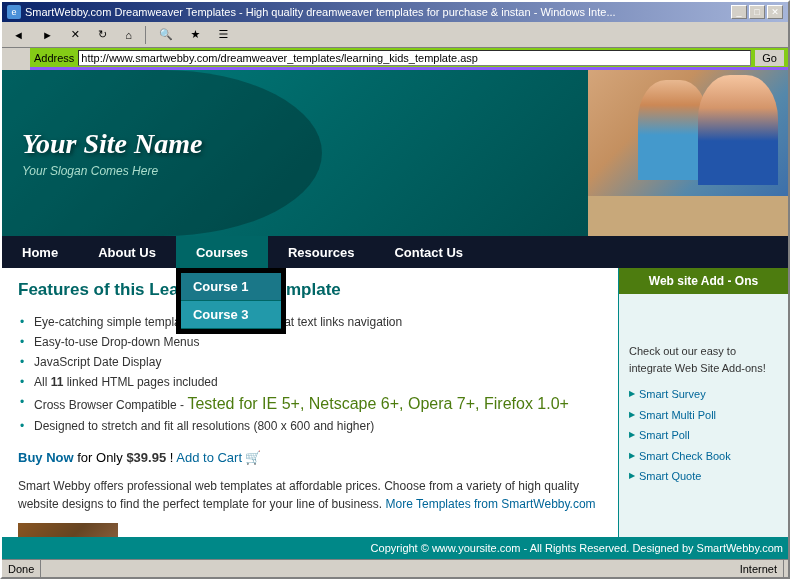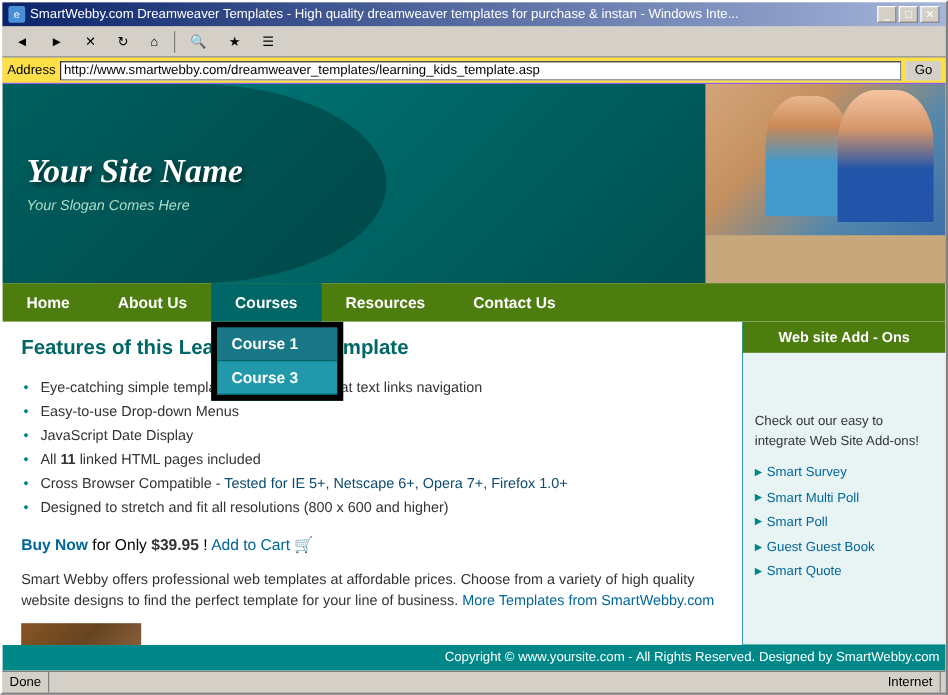--- a/index.html
+++ b/index.html
@@ -44,28 +44,29 @@
       height: 26px;
     }
     .toolbar-btn {
       background: #d4d0c8;
       border: 1px solid transparent;
       padding: 1px 6px;
       font-size: 11px;
       cursor: pointer;
     }
     .address-bar {
-      background: #fde047;
-      border-bottom: 1px solid #8b5cf6;
+      background: #84cc16;
+      border-bottom: 3px solid #8b5cf6;
       padding: 2px 4px;
       display: flex;
       align-items: center;
       gap: 4px;
       height: 22px;
       font-size: 11px;
+      margin-left: 28px;
     }
     .address-label { font-size: 11px; }
     .address-input {
       flex: 1;
       height: 16px;
       border: 1px inset #808080;
       background: white;
       font-size: 11px;
       padding: 0 2px;
     }
@@ -157,21 +158,21 @@
     .desk-surface {
       position: absolute;
       bottom: 0;
       width: 100%;
       height: 40px;
       background: #c8a87a;
     }
 
     
     .nav-bar {
-      background: #4d7c0f;
+      background: #0f172a;
       display: flex;
       align-items: center;
       height: 32px;
       position: relative;
       z-index: 100;
     }
     .nav-item {
       padding: 0 20px;
       height: 32px;
       display: flex;
@@ -242,21 +243,21 @@
       font-size: 12px;
       color: #333;
     }
     .feature-list li::before {
       content: '•';
       position: absolute;
       left: 2px;
       color: #008888;
     }
     .link-teal { color: #006699; text-decoration: none; }
-    .link-tested { color: #0c4a6e; text-decoration: none; font-size: 12px; }
+    .link-tested { color: #4d7c0f; text-decoration: none; font-size: 16px; }
     .buy-section { margin-bottom: 12px; font-size: 13px; }
     .buy-section strong { color: #333; }
     .description { font-size: 12px; color: #333; line-height: 1.5; }
     .bottom-image {
       width: 100px; height: 70px;
       background: linear-gradient(135deg, #885522 0%, #664422 40%, #aa7755 100%);
       margin-top: 10px;
       position: relative;
       overflow: hidden;
     }
@@ -443,21 +444,21 @@
       </div>
 
       <div class="sidebar">
         <div class="sidebar-title">Web site Add - Ons</div>
         <div class="sidebar-body">
           <p>Check out our easy to integrate Web Site Add-ons!</p>
           <ul class="sidebar-links">
             <li><a href="#">Smart Survey</a></li>
             <li><a href="#">Smart Multi Poll</a></li>
             <li><a href="#">Smart Poll</a></li>
-            <li><a href="#">Guest Guest Book</a></li>
+            <li><a href="#">Smart Check Book</a></li>
             <li><a href="#">Smart Quote</a></li>
           </ul>
         </div>
       </div>
     </div>
 
     <div class="footer">
       <span>Copyright © www.yoursite.com - All Rights Reserved. Designed by SmartWebby.com</span>
     </div>
 

